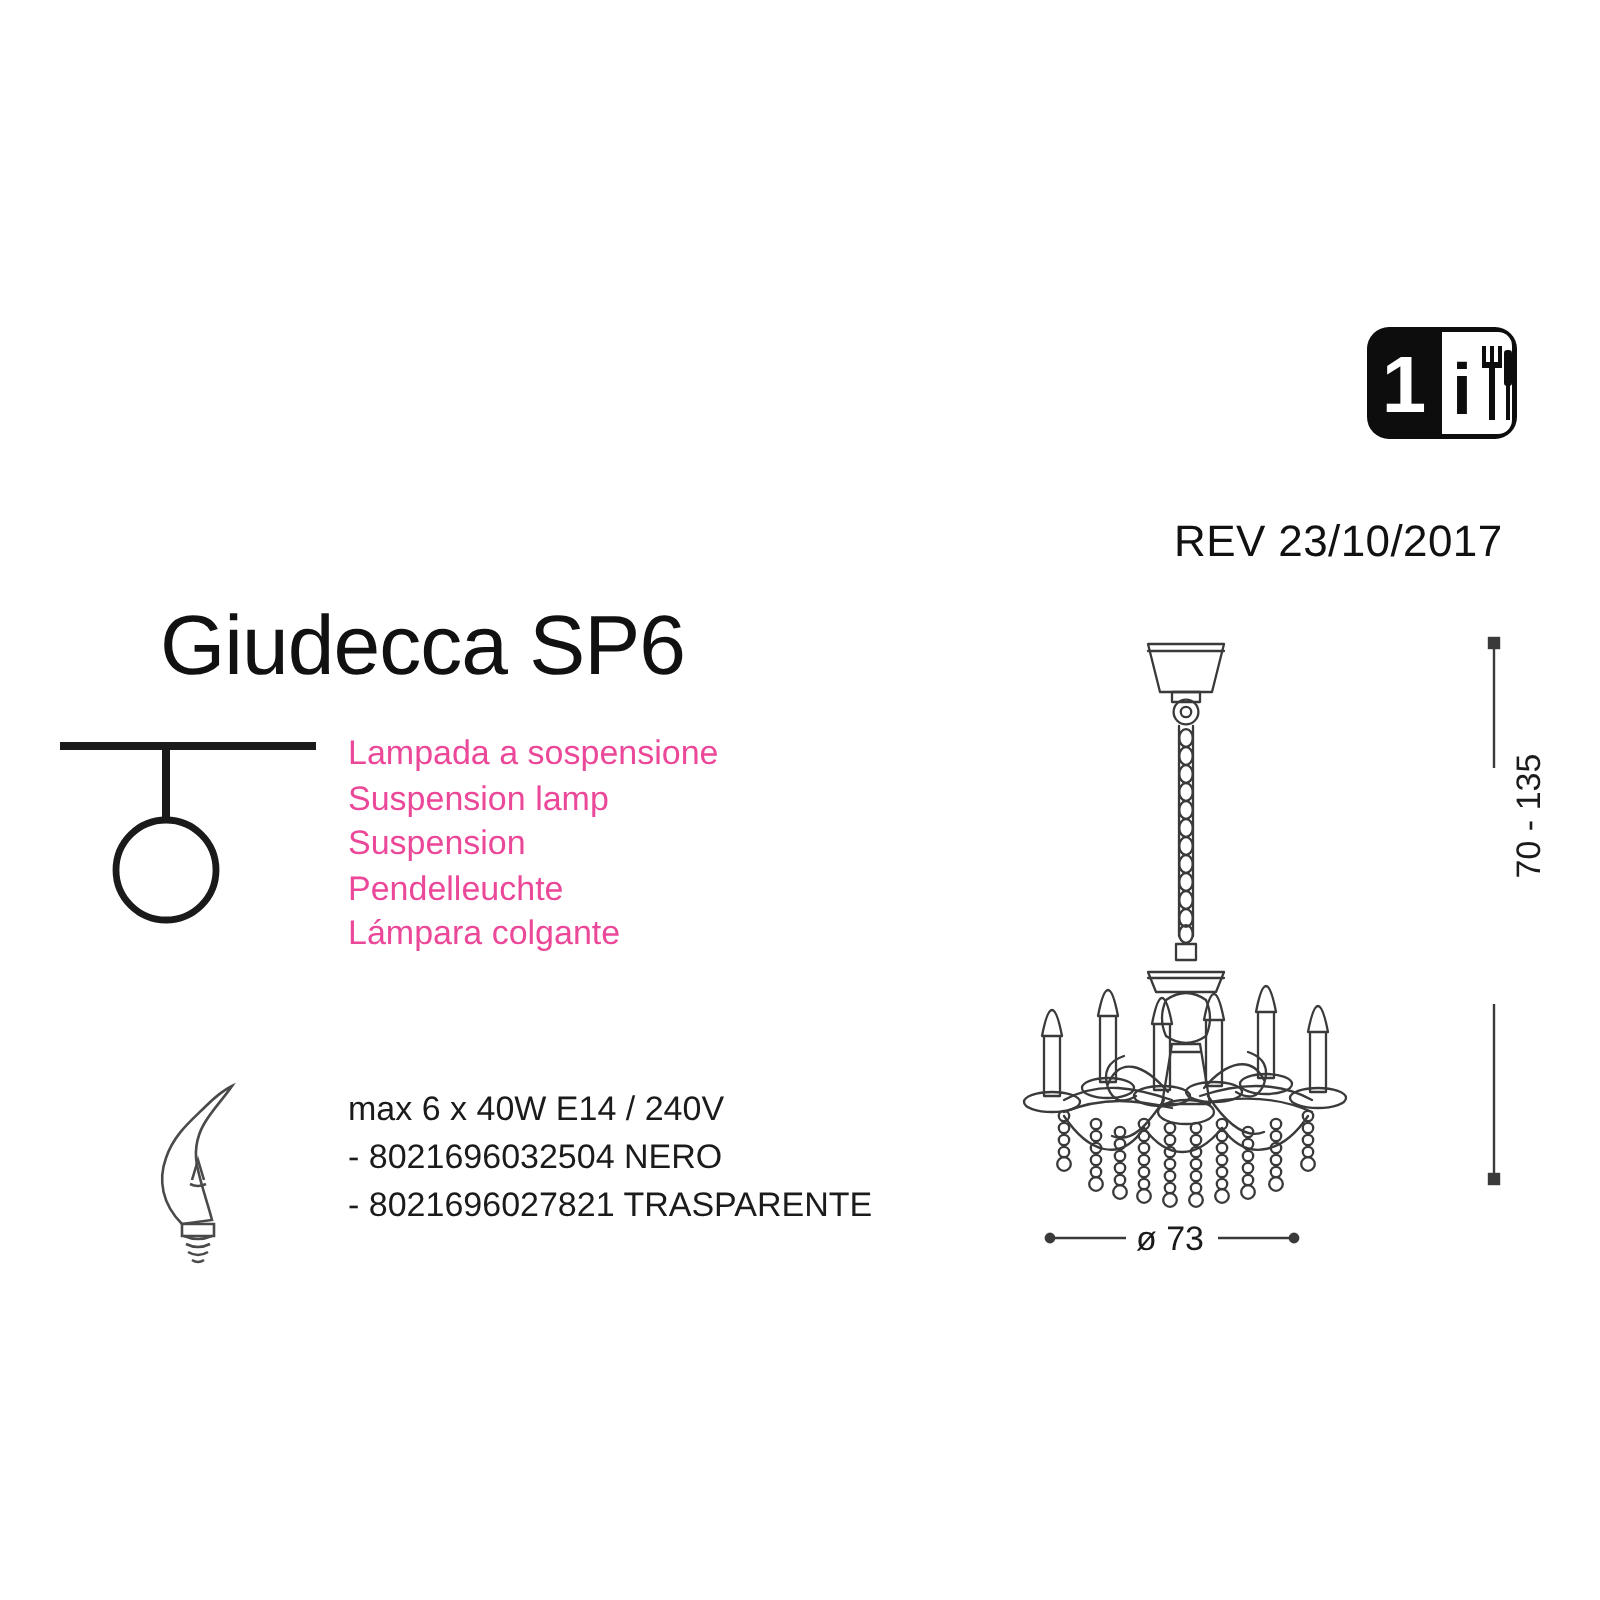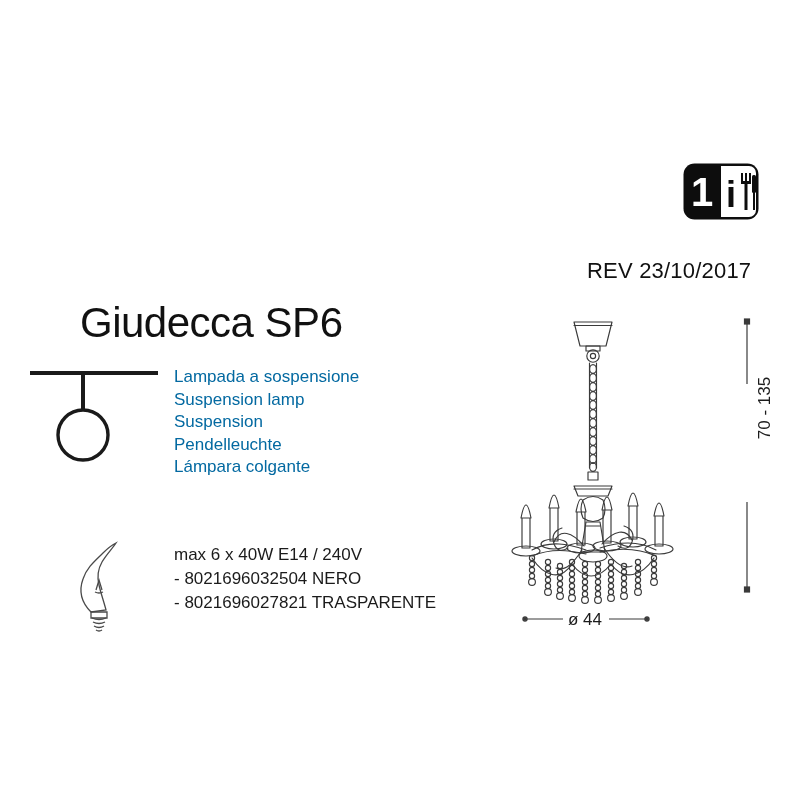--- a/index.html
+++ b/index.html
@@ -69,21 +69,21 @@
     height: 92px;
   }
 
   
   #desc {
     position: absolute;
     left: 174px;
     top: 366px;
     font-size: 17px;
     line-height: 22.5px;
-    color: #0369a1;
+    color: #ec4899;
     white-space: nowrap;
   }
   #desc div { height: 22.5px; }
 
   
   #specs {
     position: absolute;
     left: 174px;
     top: 543px;
     font-size: 17px;
@@ -393,15 +393,15 @@
   <div id="dim-diameter">
     <svg viewBox="0 0 160 30" width="160" height="30">
       <g stroke="#3a3a3a" stroke-width="1.2" fill="#3a3a3a">
         <line x1="22" y1="15" x2="58" y2="15"></line>
         <line x1="104" y1="15" x2="140" y2="15"></line>
         <circle cx="20" cy="15" r="2.1"></circle>
         <circle cx="142" cy="15" r="2.1"></circle>
       </g>
     </svg>
   </div>
-  <div id="dim-diameter-label">ø 44</div>
+  <div id="dim-diameter-label">ø 73</div>
 
 </div>
 
 </body></html>

